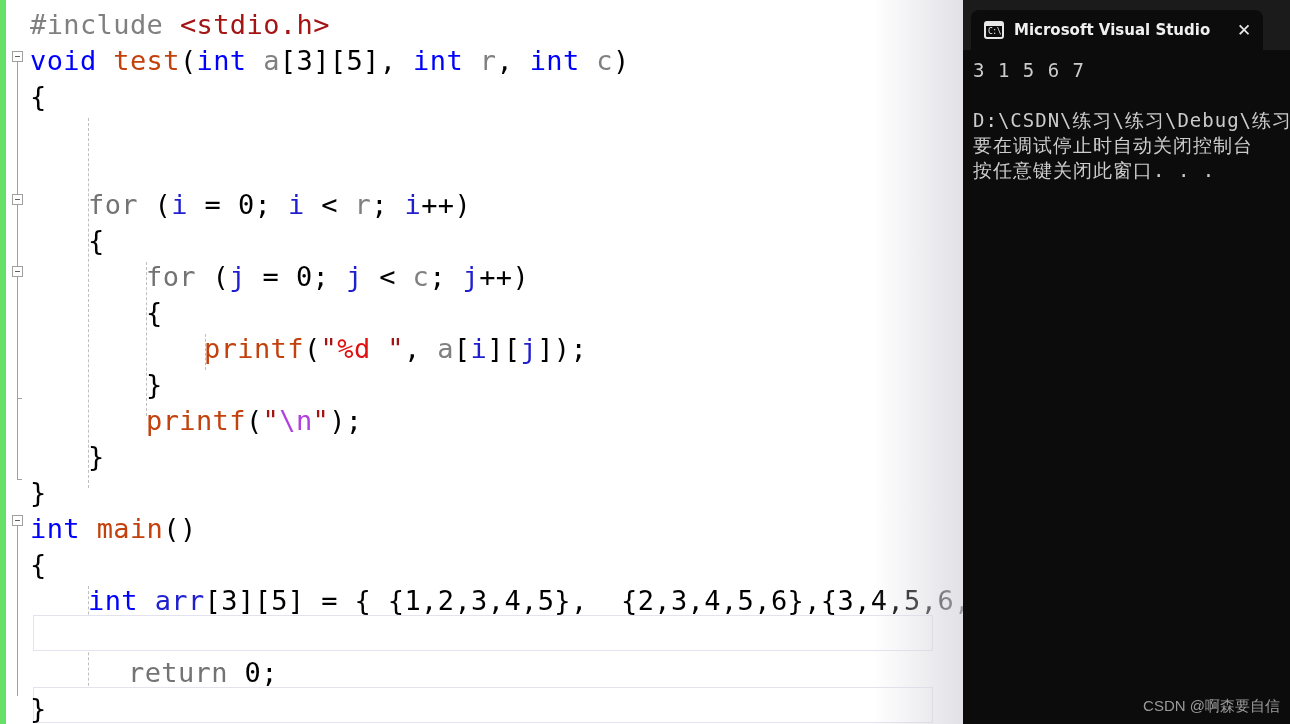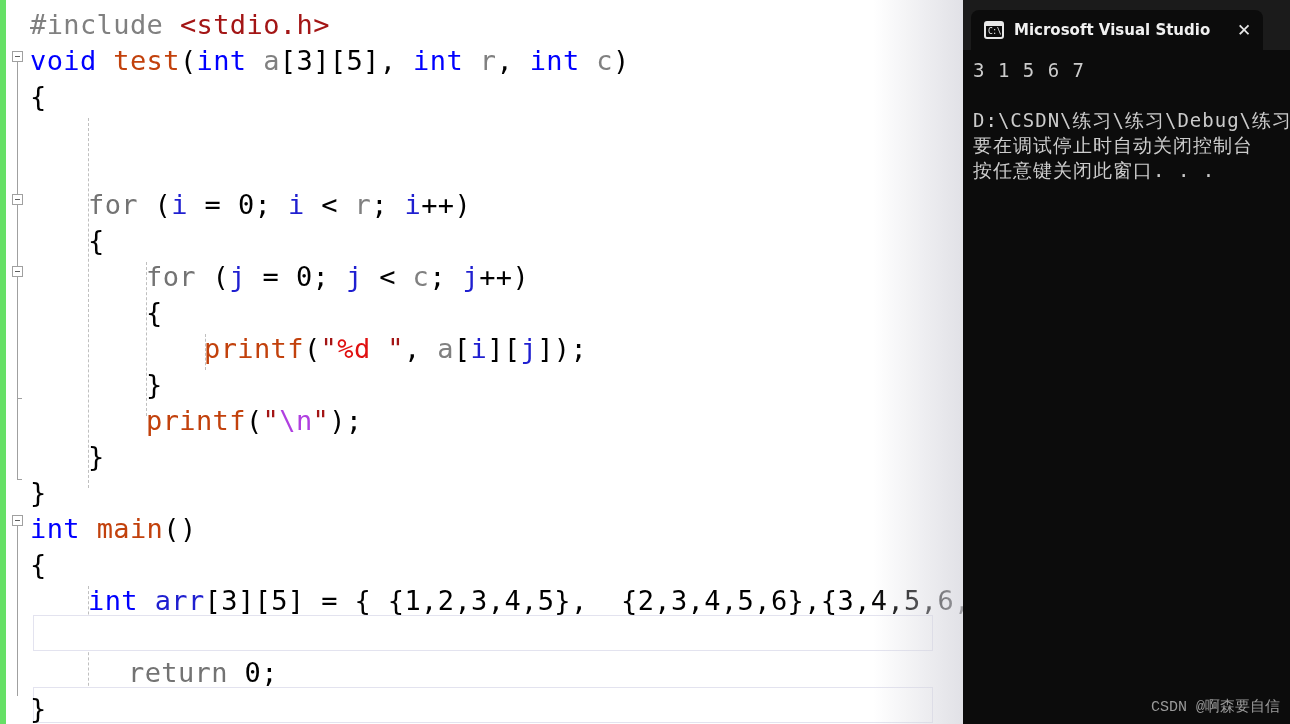--- a/index.html
+++ b/index.html
@@ -210,21 +210,21 @@
     white-space: pre;
     font-family: "DejaVu Sans Mono", "Liberation Mono", monospace;
     letter-spacing: 1px;
   }
   .con-gap { height: 25px; }
   .watermark {
     position: absolute;
     right: 10px; bottom: 8px;
     color: #9a9a9a;
     font-size: 15px;
-    font-family: Liberation Mono, monospace;
+    font-family: Liberation Sans, sans-serif;
     white-space: nowrap;
   }
 </style>
 </head>
 <body>
 
 <div id="editor">
 
   <div class="change-bar"></div>
   <div class="fold-margin">

